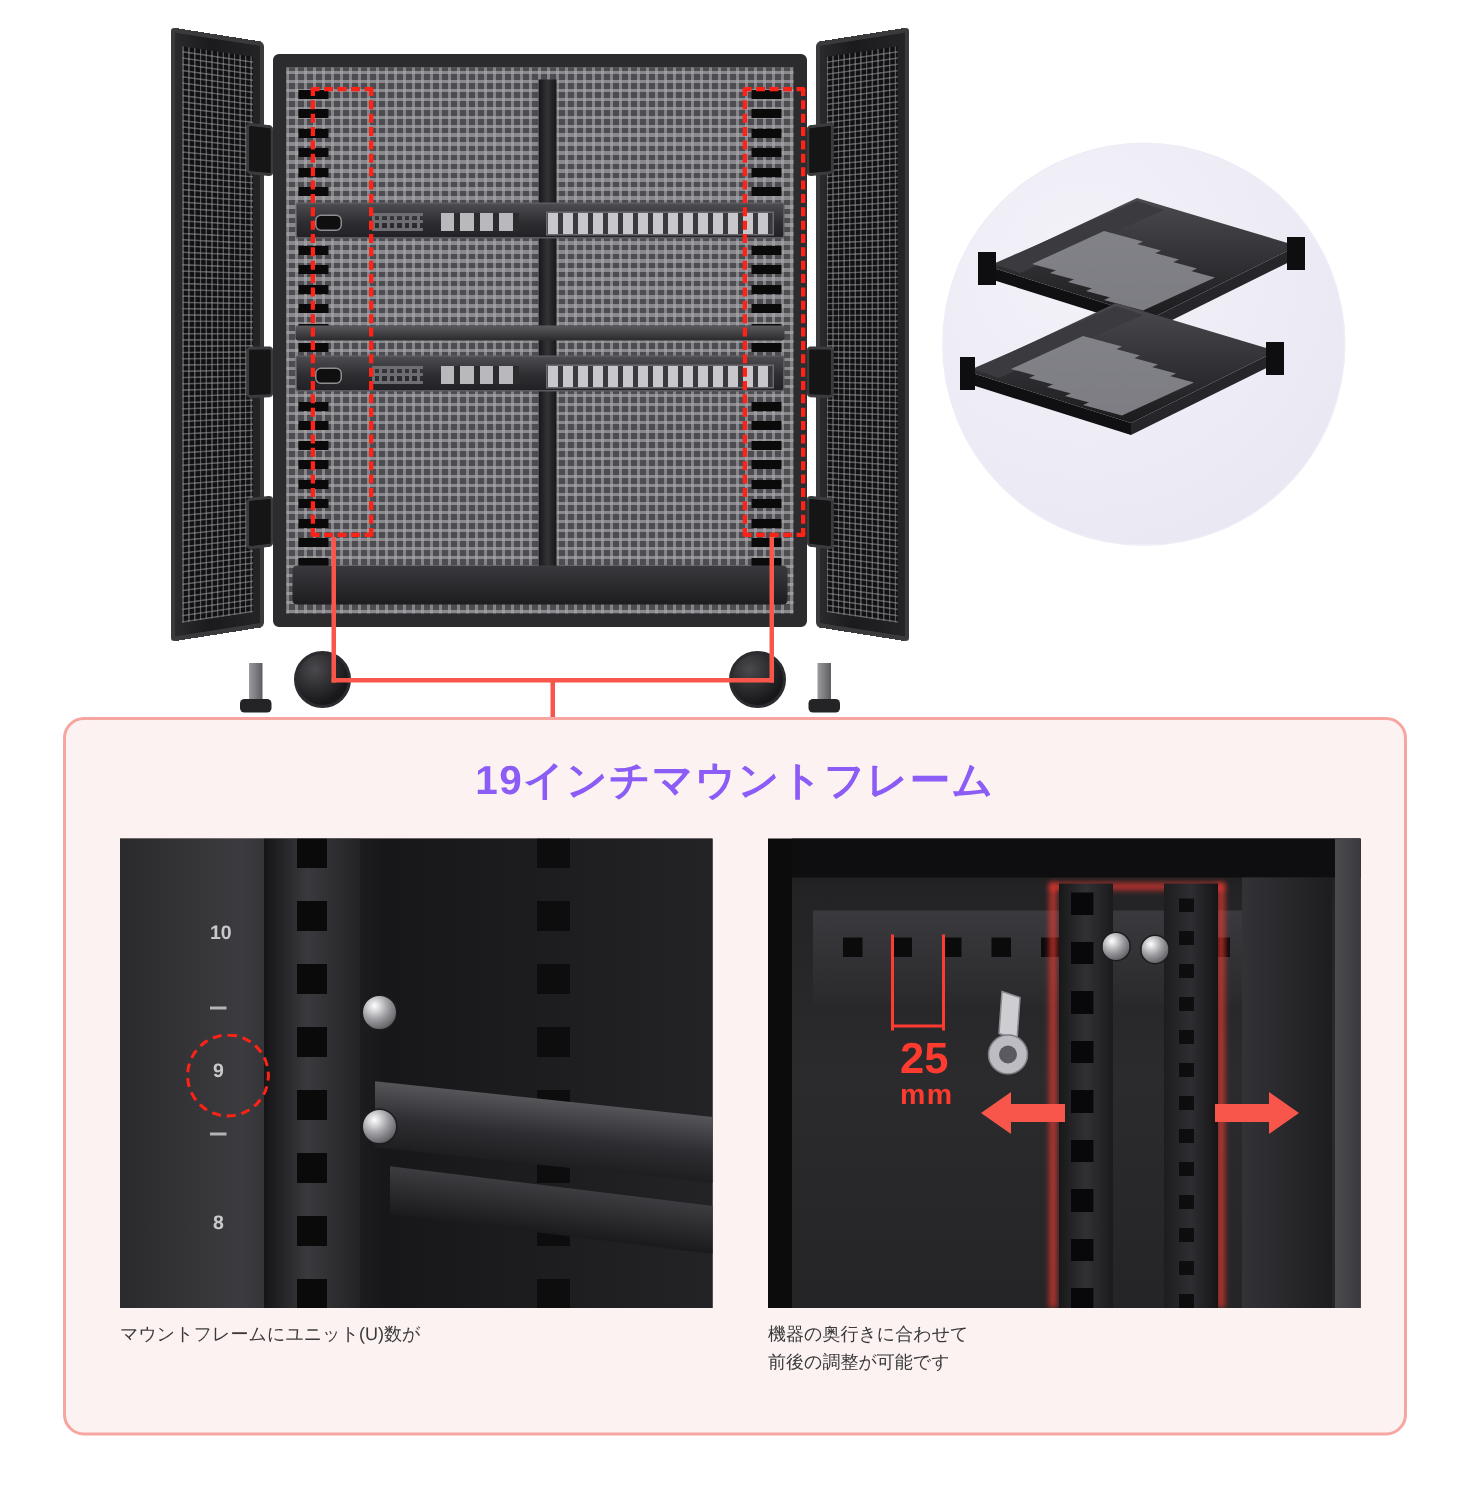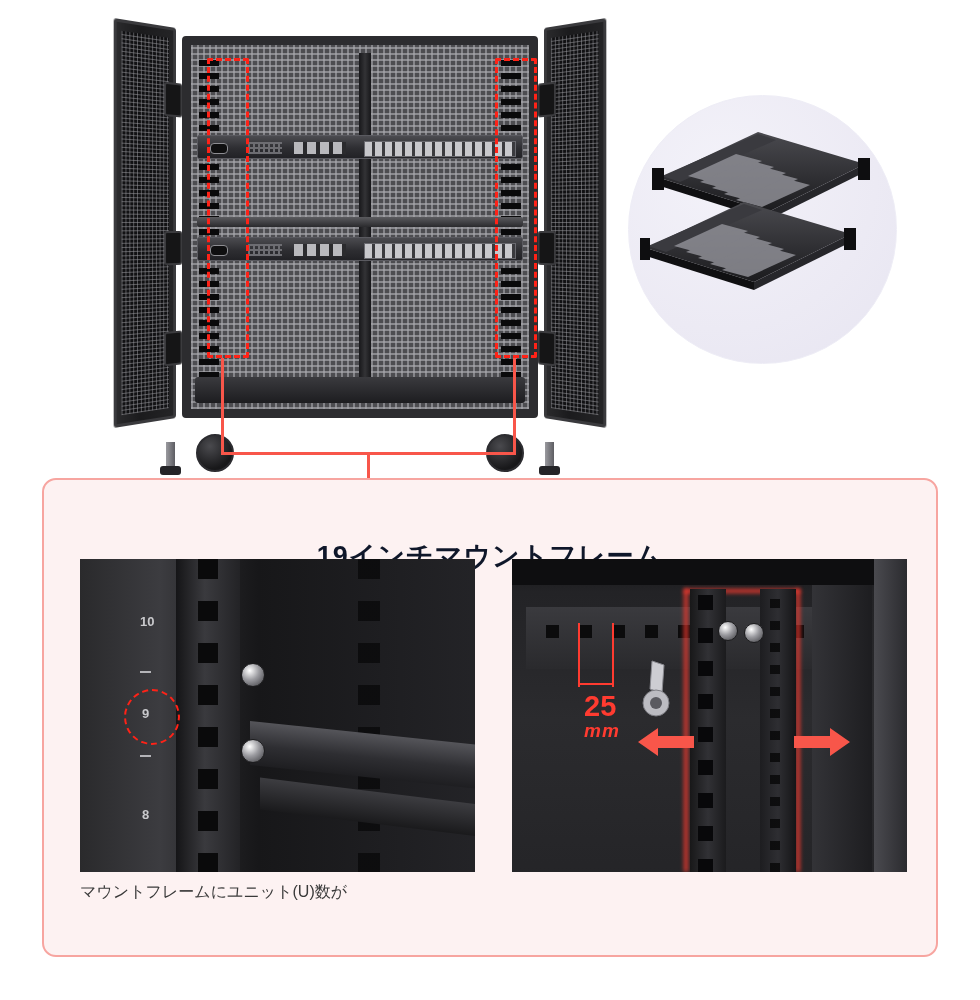--- a/index.html
+++ b/index.html
@@ -89,26 +89,26 @@
   .leader{position:absolute;background:#f8564a;}
 
   
   .panel{
     position:absolute;left:42px;top:478px;width:896px;height:479px;
     border:2px solid #f7a5a0;border-radius:14px;background:#fdf2f2;
     box-sizing:border-box;
   }
   .panel-title{
     position:absolute;left:0;top:22px;width:100%;text-align:center;
-    font-size:27px;font-weight:bold;color:#0f172a;letter-spacing:1px;margin-top:36px;
+    font-size:27px;font-weight:bold;color:#8b5cf6;letter-spacing:1px;
   }
   .photo{position:absolute;top:79px;overflow:hidden;background:#0c0c0d;}
   .photo.left{left:36px;width:395px;height:313px;}
   .photo.right{left:468px;width:395px;height:313px;}
-  .cap{position:absolute;top:400px;font-size:16px;color:#3a3a3a;line-height:1.55;}
+  .cap{position:absolute;top:400px;font-size:12px;color:#3a3a3a;line-height:1.55;}
   .cap.left{left:36px;width:400px;}
   .cap.right{left:468px;width:400px;}
 
   
   .lp{position:absolute;left:0;top:0;width:445px;height:313px;
       background:linear-gradient(90deg,#2a2a2c 0%,#3c3c40 18%,#202022 33%,#171719 40%,#26262a 100%);}
   .lp-rail{position:absolute;left:96px;top:0;width:64px;height:313px;
       background:linear-gradient(90deg,#151517,#3a3a3e 45%,#232326);}
   .lp-slots{position:absolute;left:118px;top:0;width:20px;height:313px;
       background-image:repeating-linear-gradient(180deg,#0a0a0b 0 20px,transparent 20px 42px);}
@@ -120,21 +120,21 @@
       background:radial-gradient(circle at 35% 30%,#ffffff,#9a9a9f 45%,#3a3a3e 100%);
       border:1px solid #1d1d1f;}
   .lp-shelf{position:absolute;left:170px;top:174px;width:230px;height:44px;
       background:linear-gradient(180deg,#55555a,#2e2e32 55%,#1e1e21);
       transform:skewY(6deg);}
   .lp-shelf2{position:absolute;left:180px;top:232px;width:220px;height:32px;
       background:linear-gradient(180deg,#3d3d41,#1a1a1c);transform:skewY(7deg);}
   .dash-circle{position:absolute;border:2px dashed #ff2217;border-radius:50%;}
 
   
-  .rp{position:absolute;left:0;top:0;width:395px;height:402px;
+  .rp{position:absolute;left:16px;top:0;width:395px;height:402px;
       background:linear-gradient(180deg,#151517 0%,#232326 8%,#2b2b2e 40%,#212124 100%);}
   .rp-top{position:absolute;left:0;top:0;width:395px;height:26px;background:#0e0e10;}
   .rp-bar{position:absolute;left:14px;top:48px;width:300px;height:62px;
       background:linear-gradient(180deg,#3a3a3e,#2a2a2d);}
   .sqhole{position:absolute;width:13px;height:13px;background:#0b0b0c;}
   .rp-postA{position:absolute;left:178px;top:30px;width:36px;height:283px;
       background:linear-gradient(90deg,#181819,#313135 50%,#1b1b1d);}
   .rp-postA-holes{position:absolute;left:186px;top:36px;width:15px;height:277px;
       background-image:repeating-linear-gradient(180deg,#08080a 0 15px,transparent 15px 33px);}
   .rp-postB{position:absolute;left:248px;top:30px;width:36px;height:283px;
@@ -320,29 +320,33 @@
             <path d="M10 2 L22 6 L20 34 L8 30 Z" fill="#cdcdd2" stroke="#8a8a90"></path>
             <circle cx="14" cy="44" r="13" fill="#bcbcc2" stroke="#7d7d83"></circle>
             <circle cx="14" cy="44" r="6" fill="#5a5a60"></circle>
           </svg>
         </div>
 
         <div class="dimline" style="left:66px;top:64px;width:2px;height:64px;"></div>
         <div class="dimline" style="left:100px;top:64px;width:2px;height:64px;"></div>
         <div class="dimline" style="left:66px;top:124px;width:36px;height:2px;"></div>
         <div class="dimtxt" style="left:72px;top:133px;font-size:29px;">25</div>
-        <div class="dimtxt" style="left:72px;top:162px;font-size:19px;letter-spacing:1px;font-style:italic;">mm</div>
+        <div class="dimtxt" style="left:72px;top:162px;font-size:19px;letter-spacing:1px;">mm</div>
 
         <svg style="position:absolute;left:126px;top:165px;" width="56" height="36" viewBox="0 0 56 36">
           <polygon points="0,18 20,4 20,12 56,12 56,24 20,24 20,32" fill="#f8564a"></polygon>
         </svg>
         <svg style="position:absolute;left:282px;top:165px;" width="56" height="36" viewBox="0 0 56 36">
           <polygon points="56,18 36,4 36,12 0,12 0,24 36,24 36,32" fill="#f8564a"></polygon>
         </svg>
       </div>
     </div>
 
     <div class="cap left">
       <div>マウントフレームにユニット(U)数が</div>
     </div>
+    <div class="cap right">
+      <div>機器の奥行きに合わせて</div>
+      <div>前後の調整が可能です</div>
+    </div>
   </div>
 
 </div>
 
 </body></html>

